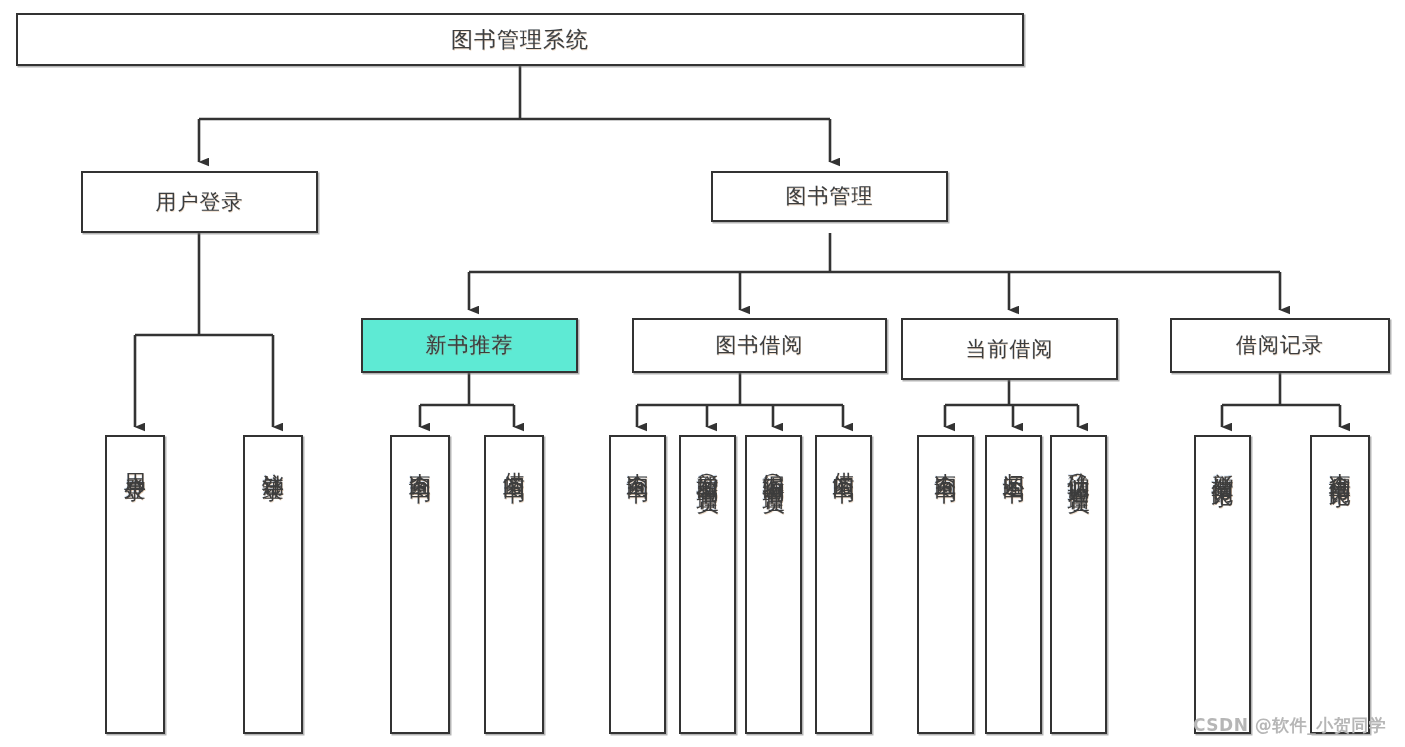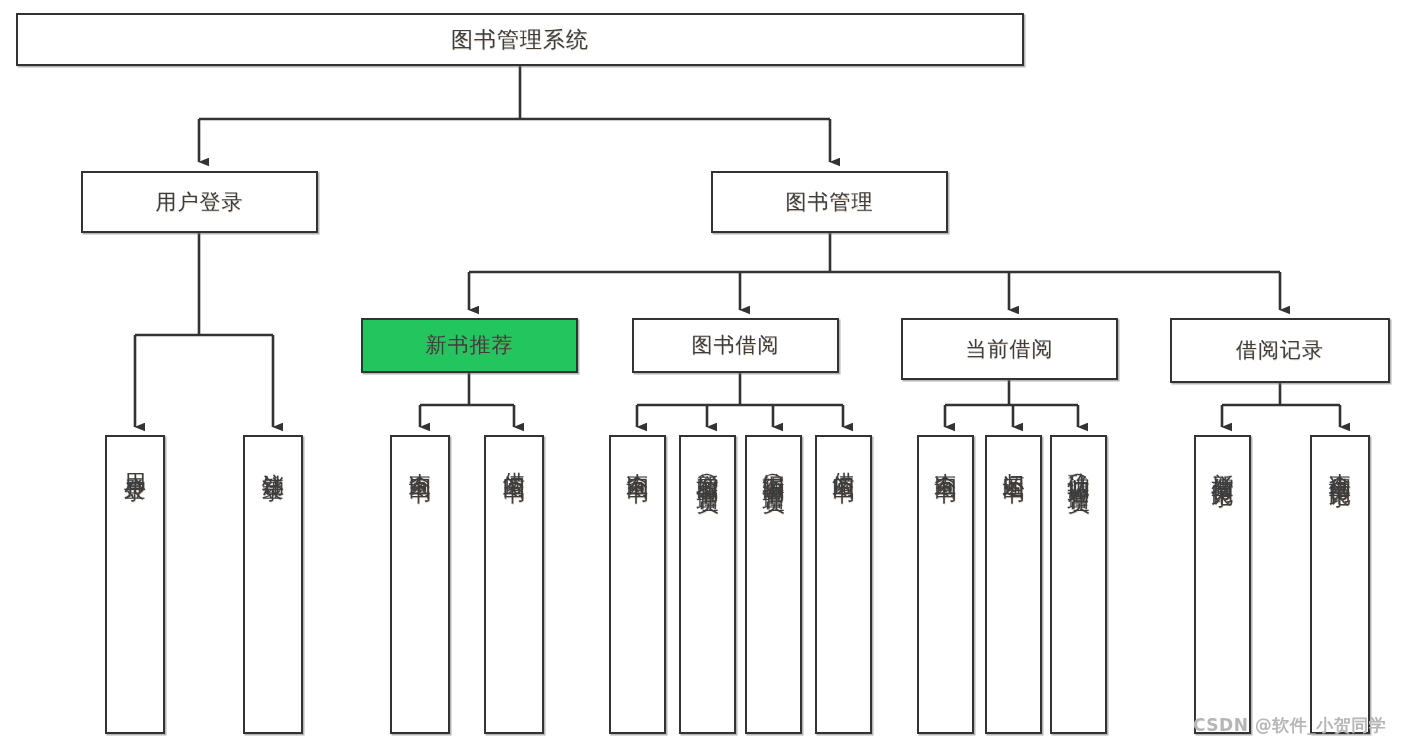--- a/index.html
+++ b/index.html
@@ -124,34 +124,34 @@
     </g>
   </svg>
 
   <div class="node-box root" style="left: 16px; top: 13px; width: 1008px; height: 53px; border-color: rgb(51, 51, 51); background: rgb(255, 255, 255);">
     <span class="node-label" style="color: rgb(61, 61, 61);">图书管理系统</span>
   </div>
 
   <div class="node-box" style="left: 81px; top: 171px; width: 237px; height: 62px; border-color: rgb(51, 51, 51); background: rgb(255, 255, 255);">
     <span class="node-label" style="color: rgb(61, 61, 61);">用户登录</span>
   </div>
-  <div class="node-box" style="left: 711px; top: 171px; width: 237px; height: 62px; border-color: rgb(51, 51, 51); background: rgb(255, 255, 255);">
+  <div class="node-box" style="left: 711px; top: 171px; width: 237px; height: 51px; border-color: rgb(51, 51, 51); background: rgb(255, 255, 255);">
     <span class="node-label" style="color: rgb(61, 61, 61);">图书管理</span>
   </div>
 
-  <div class="node-box" style="left: 361px; top: 318px; width: 217px; height: 55px; border-color: rgb(51, 51, 51); background: #22c55e;">
+  <div class="node-box" style="left: 361px; top: 318px; width: 217px; height: 55px; border-color: rgb(51, 51, 51); background: #5eead4;">
     <span class="node-label" style="color: rgb(61, 61, 61);">新书推荐</span>
   </div>
-  <div class="node-box" style="left: 632px; top: 318px; width: 207px; height: 55px; border-color: rgb(51, 51, 51); background: rgb(255, 255, 255);">
+  <div class="node-box" style="left: 632px; top: 318px; width: 255px; height: 55px; border-color: rgb(51, 51, 51); background: rgb(255, 255, 255);">
     <span class="node-label" style="color: rgb(61, 61, 61);">图书借阅</span>
   </div>
   <div class="node-box" style="left: 901px; top: 318px; width: 217px; height: 62px; border-color: rgb(51, 51, 51); background: rgb(255, 255, 255);">
     <span class="node-label" style="color: rgb(61, 61, 61);">当前借阅</span>
   </div>
-  <div class="node-box" style="left: 1170px; top: 318px; width: 220px; height: 65px; border-color: rgb(51, 51, 51); background: rgb(255, 255, 255);">
+  <div class="node-box" style="left: 1170px; top: 318px; width: 220px; height: 55px; border-color: rgb(51, 51, 51); background: rgb(255, 255, 255);">
     <span class="node-label" style="color: rgb(61, 61, 61);">借阅记录</span>
   </div>
 
   <div class="node-box vertical" style="left: 105px; top: 435px; width: 60px; height: 299px; border-color: rgb(51, 51, 51); background: rgb(255, 255, 255);">
     <span class="node-label" style="color: rgb(61, 61, 61);">用户登录</span>
   </div>
   <div class="node-box vertical" style="left: 243px; top: 435px; width: 60px; height: 299px; border-color: rgb(51, 51, 51); background: rgb(255, 255, 255);">
     <span class="node-label" style="color: rgb(61, 61, 61);">注销登录</span>
   </div>
   <div class="node-box vertical" style="left: 390px; top: 435px; width: 60px; height: 299px; border-color: rgb(51, 51, 51); background: rgb(255, 255, 255);">

